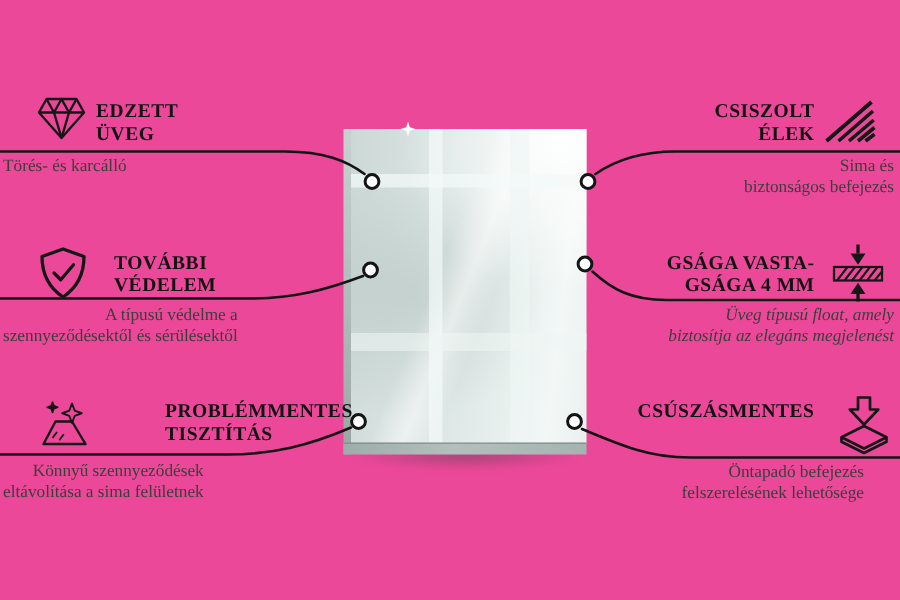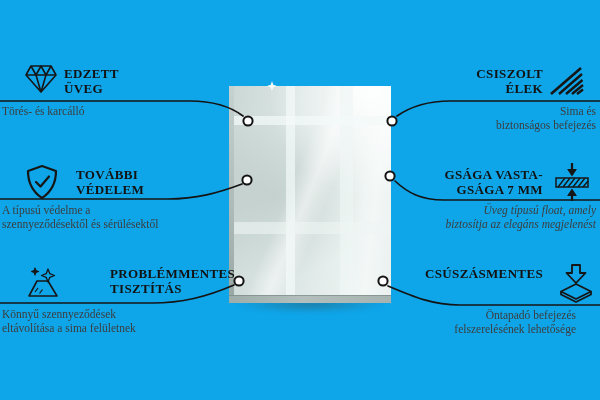--- a/index.html
+++ b/index.html
@@ -1,17 +1,17 @@
 <!DOCTYPE html>
 <html><head>
 <meta charset="utf-8">
 <style>
   html,body{margin:0;padding:0;background:#fff;}
   #stage{
-    position:relative;width:600px;height:400px;background:#0ea5e9;overflow:hidden;
+    position:relative;width:600px;height:400px;background:#ec4899;overflow:hidden;
     font-family:"Liberation Serif", serif;
   }
   
   .glass{position:absolute;left:229px;top:86px;width:162px;height:217px;}
   .glass-shadow{
     position:absolute;left:232px;top:299px;width:156px;height:14px;
     background:radial-gradient(ellipse at 50% 40%, rgba(55,66,63,.38), rgba(55,66,63,0) 70%);
     filter:blur(2px);
   }
   .glass-edge-left{
@@ -43,21 +43,21 @@
   }
   
   #connectors{position:absolute;left:0;top:0;pointer-events:none;}
   
   .abs{position:absolute;}
   .f-title{
     font-weight:700;font-size:13px;line-height:14.5px;letter-spacing:.35px;
     color:#121212;white-space:nowrap;
   }
   .f-desc{
-    font-size:11.5px;line-height:13.5px;color:#3d3d3d;white-space:nowrap;
+    font-size:11.5px;line-height:13.5px;color:#3d3d3d;white-space:nowrap;text-align:right;
   }
   .right-align{text-align:right;}
   .icon svg{display:block;}
 </style>
 </head>
 <body>
 
 <div id="stage">
 
   <div class="glass-shadow"></div>
@@ -158,21 +158,21 @@
         <rect x="2" y="17" width="32" height="9" stroke-width="1.5"></rect>
         <path stroke-width="1.4" d="M4 26 L11 17 M9 26 L16 17 M14 26 L21 17 M19 26 L26 17 M24 26 L31 17 M29 26 L34 20"></path>
         <path stroke-width="2.2" d="M18 2 V8 M18 40 V34"></path>
       </g>
       <polygon points="18,15.5 13,8 23,8" fill="#161616"></polygon>
       <polygon points="18,27.5 13,35 23,35" fill="#161616"></polygon>
     </svg>
   </span>
   <div class="abs f-title right-align" style="right:57px;top:168px;">
     <div>GSÁGA VASTA-</div>
-    <div>GSÁGA 7 MM</div>
+    <div>GSÁGA 4 MM</div>
   </div>
   <div class="abs f-desc right-align" style="right:4px;top:204px;font-style:italic;">
     <div>Üveg típusú float, amely</div>
     <div>biztosítja az elegáns megjelenést</div>
   </div>
 
   <span class="abs icon" style="right:5px;top:263px;">
     <svg width="38" height="40" viewBox="0 0 38 40" fill="none" stroke="#161616" stroke-width="1.8" stroke-linejoin="round">
       <path d="M15 2 H23 V10 H28.5 L19 20 L9.5 10 H15 Z"></path>
       <path d="M19 21 L34 28.5 L19 36 L4 28.5 Z"></path>

